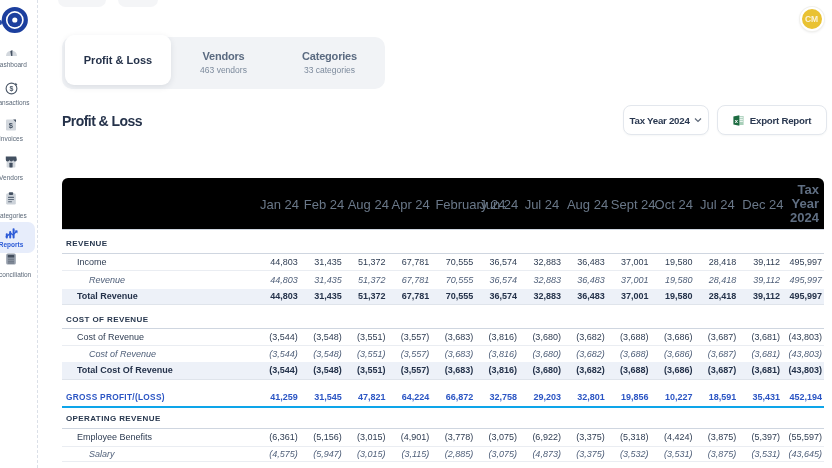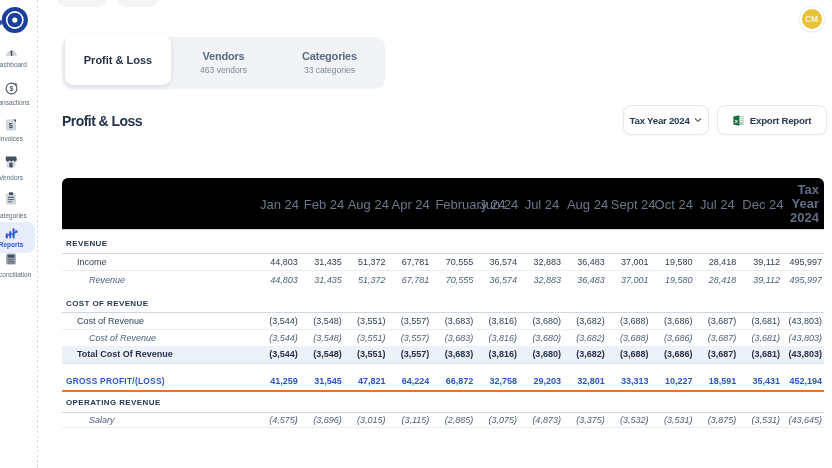--- a/index.html
+++ b/index.html
@@ -61,21 +61,21 @@
 tr.sect td:first-child { padding-left:4px; }
 tr.r1 td:first-child { padding-left:15px;margin-top:9px; }
 tr.r2 td:first-child { padding-left:27px; }
 tr.r2 td { font-style:italic; color:#50607a; }
 tr.total td { font-weight:bold; color:#24324a; background:#edf1f8; }
 tr.total td:first-child { padding-left:15px; }
 tr.total { border-bottom:1px solid #dfe4eb; }
 tr.sep1 { border-bottom:1px solid #eaedf2; }
 tr.gross td { font-weight:bold; color:#2b55c4; }
 tr.gross td:first-child { font-size:8.3px; letter-spacing:0.3px; padding-left:4px; }
-tr.gross { border-bottom:2px solid #f97316; }
+tr.gross { border-bottom:2px solid #0ea5e9; }
 td.last { padding-right:2px; }
 </style>
 </head>
 <body>
 
 <div class="pill" style="left:58px; width:48px;"></div>
 <div class="pill" style="left:118px; width:40px;"></div>
 
 <div id="avatar">CM</div>
 
@@ -253,20 +253,36 @@
   <td class="num">70,555</td>
           <td class="num">36,574</td>
           <td class="num">32,883</td>
           <td class="num">36,483</td>
   <td class="num">37,001</td>
           <td class="num">19,580</td>
           <td class="num">28,418</td>
           <td class="num">39,112</td>
   <td class="num last">495,997</td>
 </tr>
+<tr class="total" style="height:16px;">
+  <td>Total Revenue</td>
+  <td class="num">44,803</td>
+          <td class="num">31,435</td>
+          <td class="num">51,372</td>
+          <td class="num">67,781</td>
+  <td class="num">70,555</td>
+          <td class="num">36,574</td>
+          <td class="num">32,883</td>
+          <td class="num">36,483</td>
+  <td class="num">37,001</td>
+          <td class="num">19,580</td>
+          <td class="num">28,418</td>
+          <td class="num">39,112</td>
+  <td class="num last">495,997</td>
+</tr>
 <tr class="sect" style="height:24px;">
           <td colspan="14">COST OF REVENUE</td>
         </tr>
 <tr class="r1 sep1" style="height:17px;">
   <td>Cost of Revenue</td>
   <td class="num">(3,544)</td>
           <td class="num">(3,548)</td>
           <td class="num">(3,551)</td>
           <td class="num">(3,557)</td>
   <td class="num">(3,683)</td>
@@ -317,33 +333,49 @@
 <tr class="gross" style="height:18.5px;">
   <td>GROSS PROFIT/(LOSS)</td>
   <td class="num">41,259</td>
           <td class="num">31,545</td>
           <td class="num">47,821</td>
           <td class="num">64,224</td>
   <td class="num">66,872</td>
           <td class="num">32,758</td>
           <td class="num">29,203</td>
           <td class="num">32,801</td>
-  <td class="num">33,313</td>
+  <td class="num">19,856</td>
           <td class="num">10,227</td>
           <td class="num">18,591</td>
           <td class="num">35,431</td>
   <td class="num last">452,194</td>
 </tr>
 <tr class="sect" style="height:21px;">
           <td colspan="14">OPERATING REVENUE</td>
         </tr>
+<tr class="r1 sep1" style="height:18px;">
+  <td>Employee Benefits</td>
+  <td class="num">(6,361)</td>
+          <td class="num">(5,156)</td>
+          <td class="num">(3,015)</td>
+          <td class="num">(4,901)</td>
+  <td class="num">(3,778)</td>
+          <td class="num">(3,075)</td>
+          <td class="num">(6,922)</td>
+          <td class="num">(3,375)</td>
+  <td class="num">(5,318)</td>
+          <td class="num">(4,424)</td>
+          <td class="num">(3,875)</td>
+          <td class="num">(5,397)</td>
+  <td class="num last">(55,597)</td>
+</tr>
 <tr class="r2 sep1" style="height:15.5px;">
   <td>Salary</td>
   <td class="num">(4,575)</td>
-          <td class="num">(3,696)</td>
+          <td class="num">(5,947)</td>
           <td class="num">(3,015)</td>
           <td class="num">(3,115)</td>
   <td class="num">(2,885)</td>
           <td class="num">(3,075)</td>
           <td class="num">(4,873)</td>
           <td class="num">(3,375)</td>
   <td class="num">(3,532)</td>
           <td class="num">(3,531)</td>
           <td class="num">(3,875)</td>
           <td class="num">(3,531)</td>

